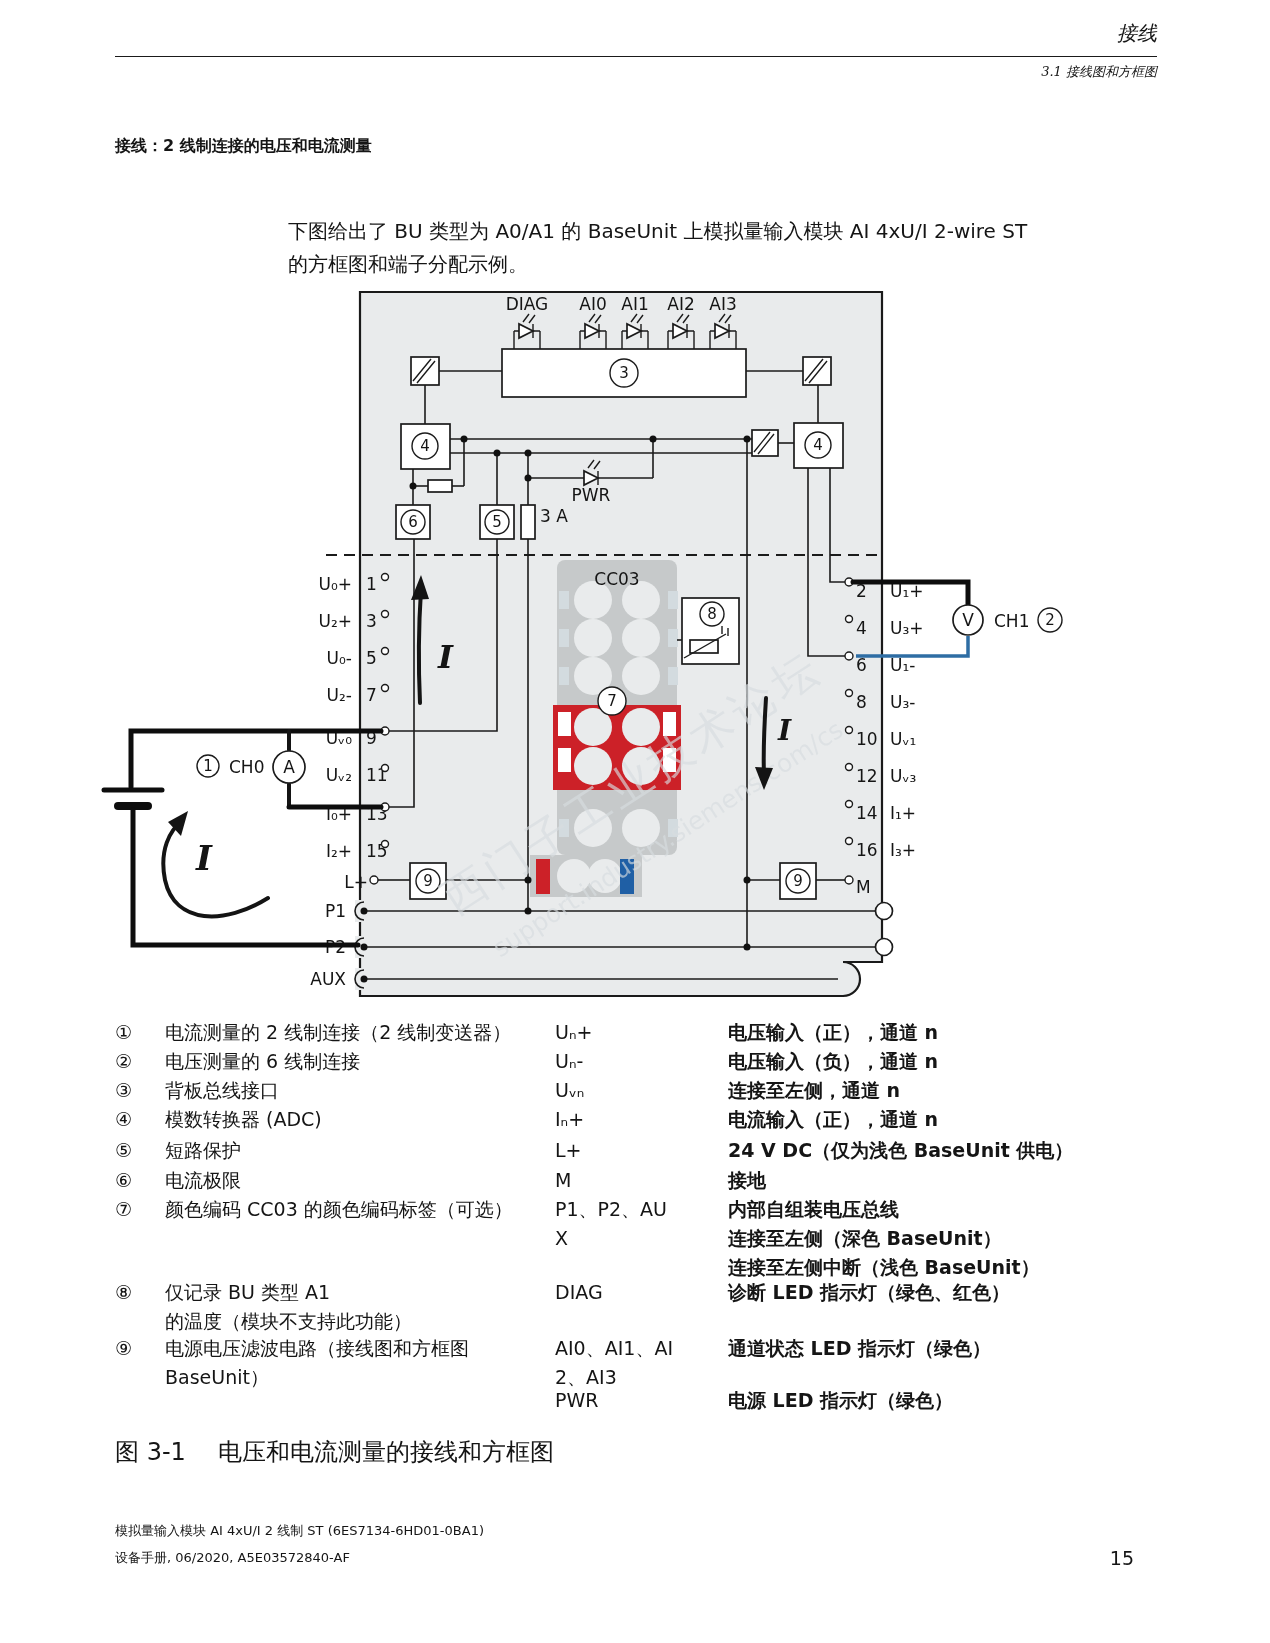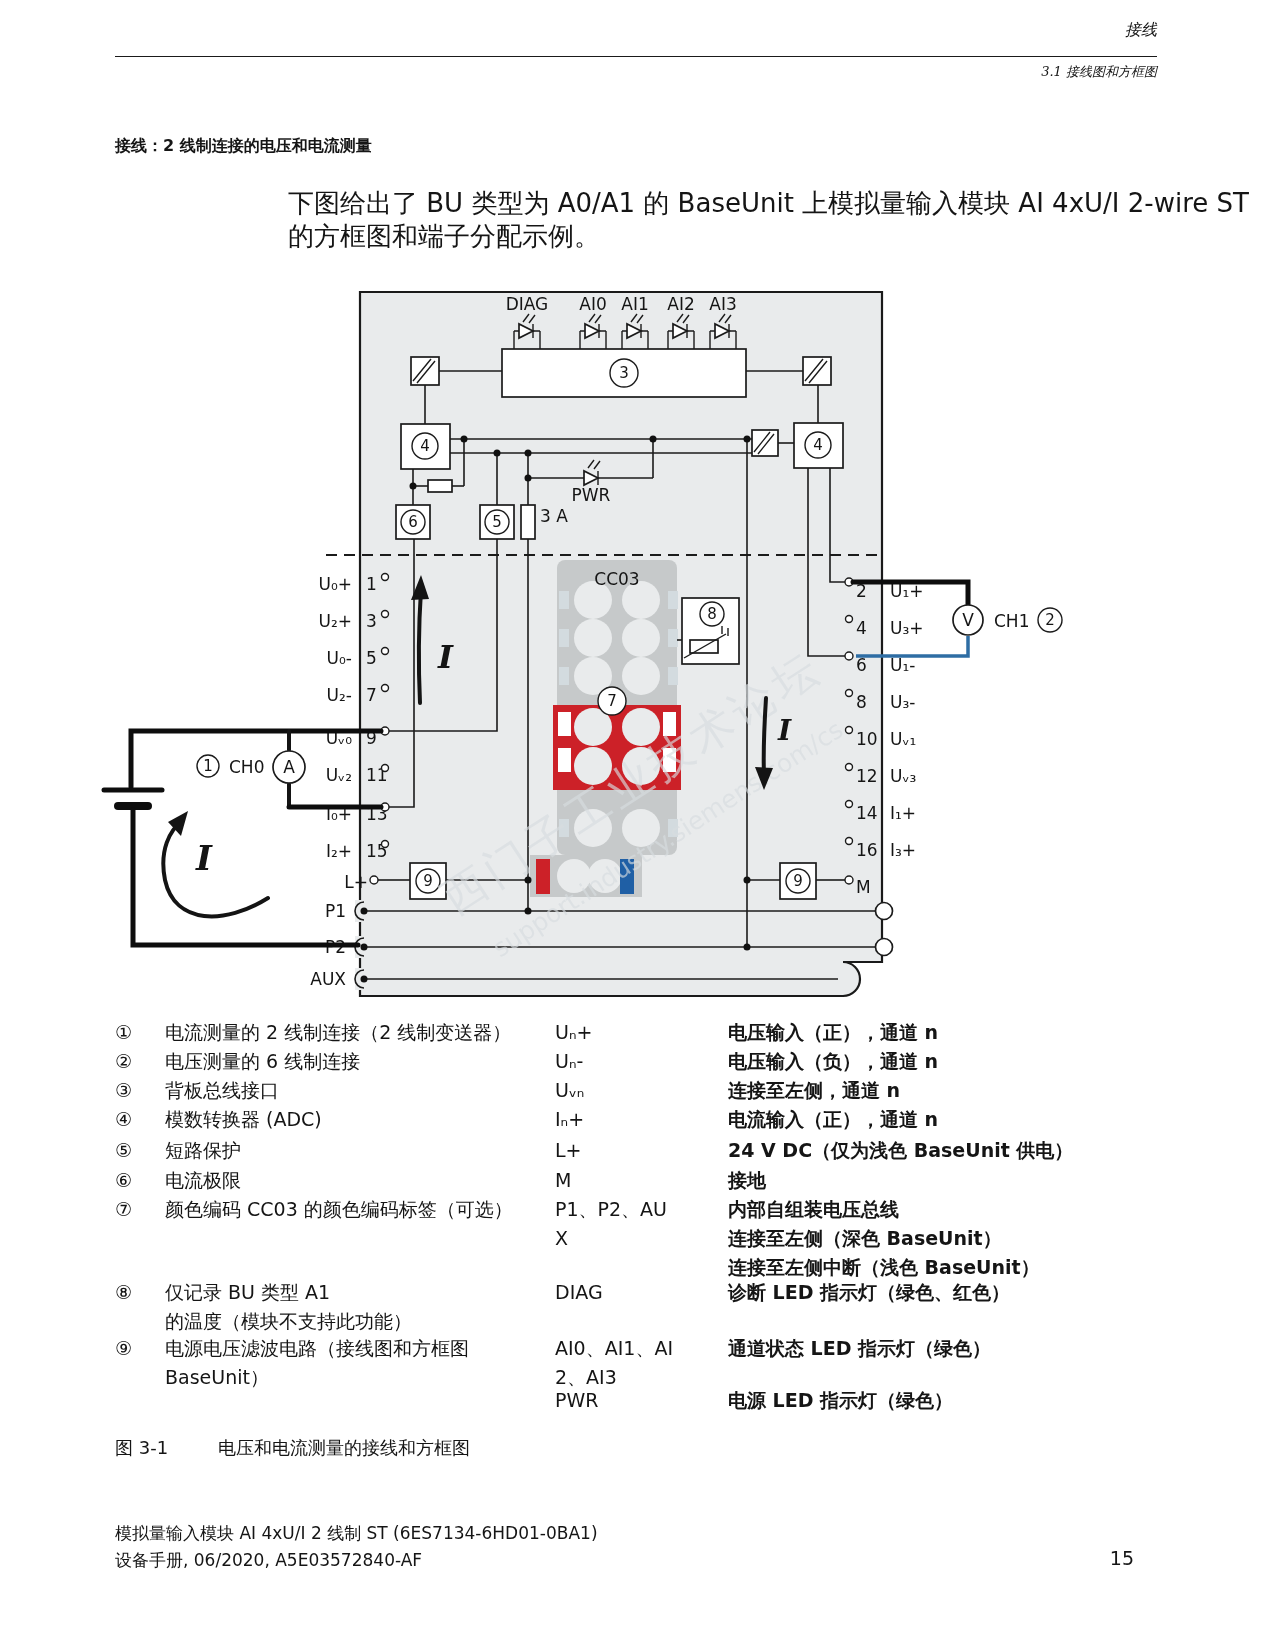--- a/index.html
+++ b/index.html
@@ -1,36 +1,36 @@
 <!DOCTYPE html>
 <html><head>
 <meta charset="utf-8">
 <style>
   html,body{margin:0;padding:0;background:#fff;}
   body{width:1270px;height:1643px;position:relative;overflow:hidden;
        font-family:"DejaVu Sans","Liberation Sans",sans-serif;color:#151515;}
   .abs{position:absolute;}
   
   .hdr-chap{left:600px;top:20px;width:557px;text-align:right;
-            font-family:"DejaVu Serif","Liberation Serif",serif;font-style:italic;font-size:16px;}
+            font-family:"DejaVu Serif","Liberation Serif",serif;font-style:italic;font-size:20px;}
   .hdr-rule{left:115px;top:56px;width:1042px;border-top:1.7px solid #1a1a1a;height:0;}
   .hdr-sec{left:600px;top:63px;width:557px;text-align:right;
            font-family:"DejaVu Serif","Liberation Serif",serif;font-style:italic;font-size:13px;}
   .doc-title{left:115px;top:136px;font-size:16px;font-weight:bold;}
-  .intro{left:288px;font-size:26px;}
+  .intro{left:288px;font-size:20px;margin-top:32px;}
   
   .lrow{position:absolute;left:0;width:1270px;font-size:19px;line-height:29px;}
   .lref{position:absolute;left:115px;width:44px;}
   .ldesc{position:absolute;left:165px;width:400px;white-space:pre-line;}
   .labbr{position:absolute;left:555px;width:152px;white-space:pre-line;}
   .lmean{position:absolute;left:728px;width:440px;white-space:pre-line;font-weight:bold;}
-  .caption{top:1436px;font-size:18px;}
+  .caption{top:1436px;font-size:24px;}
   .cap-label{left:115px;}
   .cap-text{left:218px;}
-  .footer{left:115px;font-size:17px;}
+  .footer{left:115px;font-size:13px;}
   .pagenum{left:1040px;top:1547px;width:94px;text-align:right;font-size:19px;}
   
   .w{stroke:#1b1b1b;stroke-width:1.6;fill:none;}
   .w14{stroke:#1b1b1b;stroke-width:1.4;fill:none;}
   .dash{stroke:#1b1b1b;stroke-width:2;fill:none;stroke-dasharray:11 7;}
   .box{fill:#ffffff;stroke:#1b1b1b;stroke-width:1.7;}
   .mod{fill:#e9ebec;stroke:#1a1a1a;stroke-width:2.2;}
   .dot{fill:#111;stroke:none;}
   .oc{fill:#fff;stroke:#1b1b1b;stroke-width:1.4;}
   .thick{stroke:#0d0d0d;stroke-width:5;fill:none;stroke-linecap:round;}

